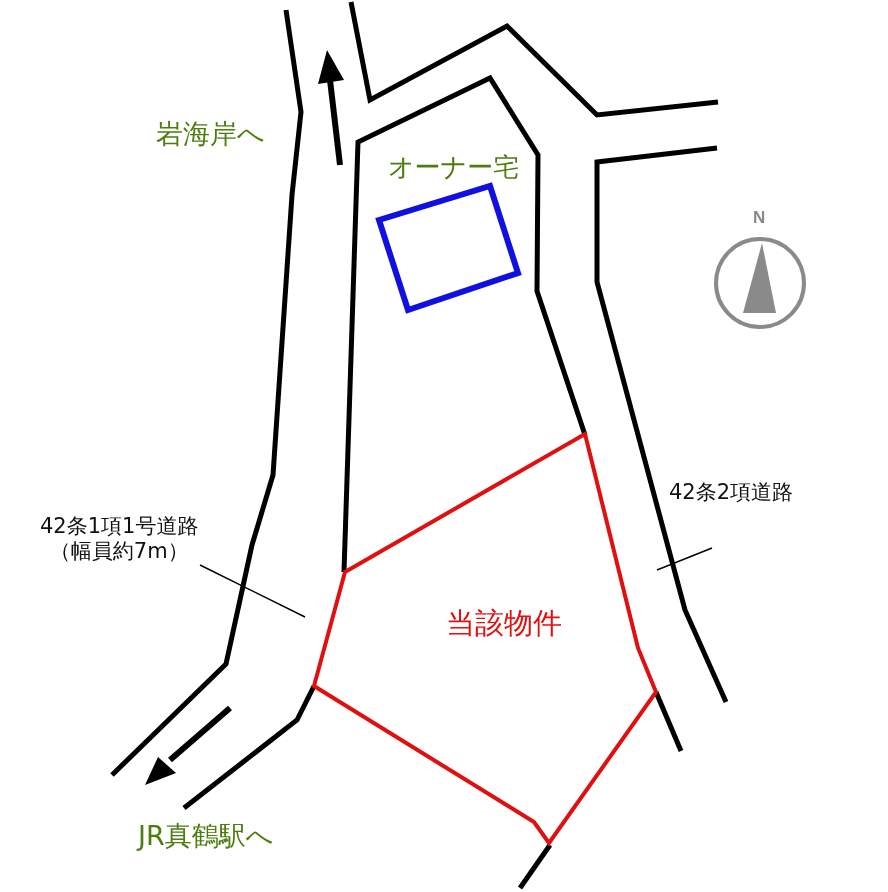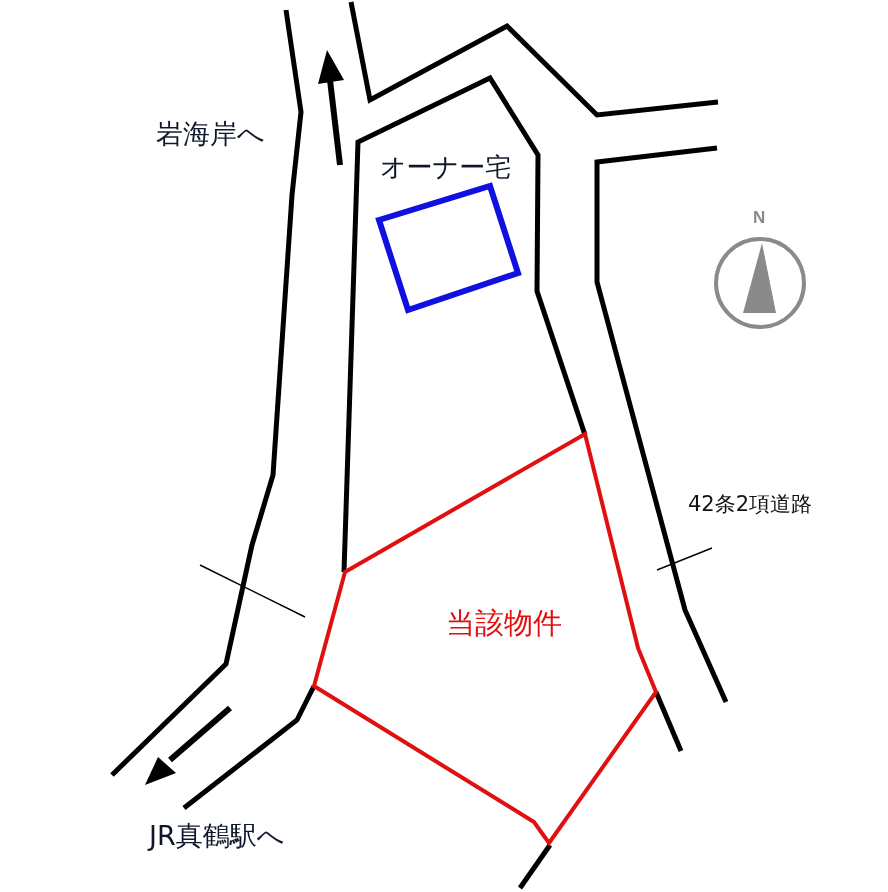--- a/index.html
+++ b/index.html
@@ -6,21 +6,21 @@
   body { width: 888px; height: 892px; overflow: hidden; position: relative;
          font-family: "DejaVu Sans", "Liberation Sans", sans-serif; }
   #map { position: absolute; left: 0; top: 0; width: 888px; height: 892px; }
   .road { fill: none; stroke: #000000; stroke-width: 5; stroke-linejoin: miter; stroke-linecap: butt; }
   .leader { fill: none; stroke: #000000; stroke-width: 1.5; }
   .parcel { fill: none; stroke-width: 4; stroke-linejoin: miter; }
   .owner { fill: none; stroke-width: 6; stroke-linejoin: miter; }
   .arrow-shaft { stroke: #000000; stroke-width: 6; fill: none; }
   .arrow-head { fill: #000000; }
   .label { position: absolute; white-space: nowrap; line-height: 1.2; }
-  .lbl-dir { font-size: 27px; color: #0f172a; }
+  .lbl-dir { font-size: 27px; color: #4d7c0f; }
   .lbl-road { font-size: 21px; color: #111111; text-align: center; }
   .lbl-owner { font-size: 26px; }
   .lbl-parcel { font-size: 29px; }
 </style>
 </head>
 <body>
 
 <svg id="map" viewBox="0 0 888 892" xmlns="http://www.w3.org/2000/svg">
 
   <polyline class="road" points="286,10 301,112 292,195 273,475 252,545 226,664 112,775"></polyline>
@@ -55,26 +55,28 @@
   </g>
 
   <g>
     <circle cx="760" cy="283" r="44" fill="none" stroke="#8a8a8a" stroke-width="4"></circle>
     <polygon points="762,243 743,313 776,313" fill="#8a8a8a"></polygon>
   </g>
 </svg>
 
 <div class="label lbl-dir" style="left:156px; top:118px;">岩海岸へ</div>
 
-<div class="label lbl-dir" style="left:138px; top:820px;margin-left:11px;">JR真鶴駅へ</div>
+<div class="label lbl-dir" style="left:138px; top:820px;">JR真鶴駅へ</div>
 
-<div class="label lbl-owner" style="left:380px; top:152px; color:#0f172a;">オーナー宅</div>
+<div class="label lbl-owner" style="left:388px; top:152px; color:#4d7c0f;">オーナー宅</div>
 
 <div class="label lbl-parcel" style="left:414px; top:606px; color:#e01010;margin-left:32px;">当該物件</div>
 
 <div class="label lbl-road" style="left:40px; top:514px;">
+  <div>42条1項1号道路</div>
+  <div>（幅員約7m）</div>
 </div>
 
-<div class="label lbl-road" style="left:688px; top:480px;margin-top:12px;">
+<div class="label lbl-road" style="left:669px; top:480px;">
   <div>42条2項道路</div>
 </div>
 
 <div class="label" style="left:753px; top:208px; font-size:17px; color:#8a8a8a; font-weight:bold; font-family:'Liberation Sans', sans-serif;">N</div>
 
 </body></html>

